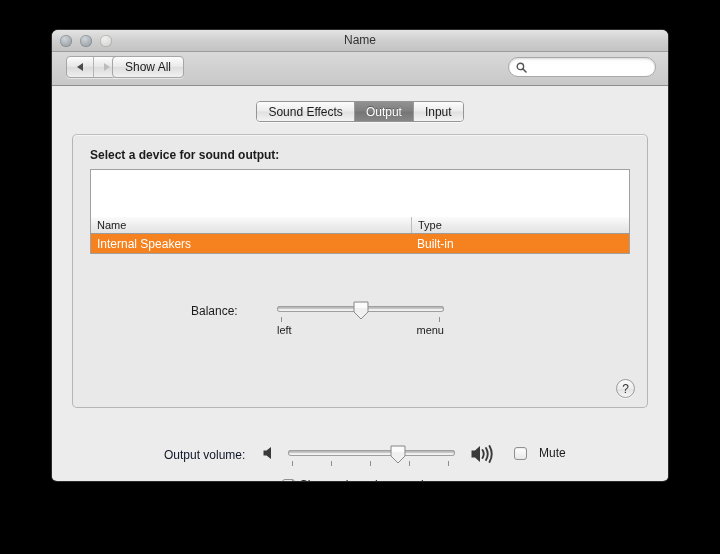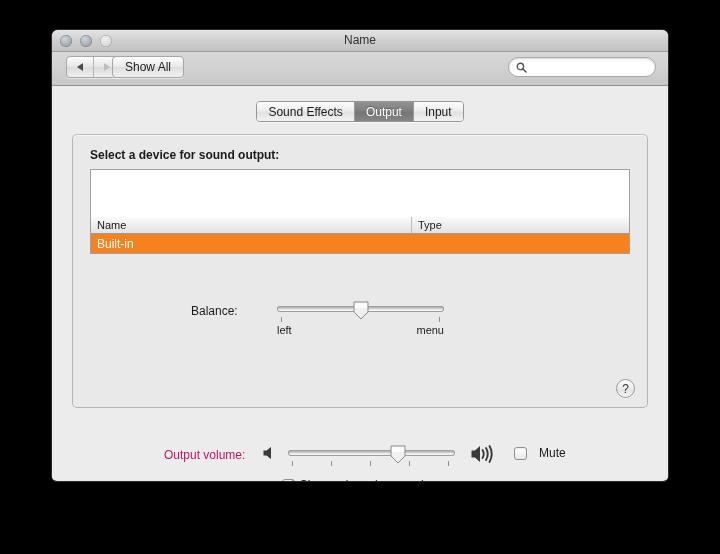--- a/index.html
+++ b/index.html
@@ -224,21 +224,21 @@
     box-shadow: 0 1px 0 rgba(255,255,255,.6);
   }
 
   
   #outvol-row {
     position: absolute; left: 0; right: 0; top: 356px;
     height: 30px;
   }
   #outvol-label {
     position: absolute; left: 112px; top: 6px;
-    font-size: 12px; color: #be185d;
+    font-size: 12px; color: #0f172a;
   }
   #muted-icon { position: absolute; left: 210px; top: 3px; }
   #loud-icon  { position: absolute; left: 418px; top: 0px; }
 
   #mute-wrap {
     position: absolute; left: 462px; top: 4px;
     display: flex; align-items: center; gap: 12px;
     font-size: 12px; color: #1b1b1b;
   }
   #showvol-wrap {
@@ -313,20 +313,21 @@
     <div id="panel">
 
       <div id="dev-label" class="section-label">Select a device for sound output:</div>
 
       <div id="table">
         <div id="thead">
           <div class="th name">Name</div>
           <div class="th type">Type</div>
         </div>
         <div class="trow selected">
+          <div class="td name">Internal Speakers</div>
           <div class="td type">Built-in</div>
         </div>
       </div>
 
 
       <div id="balance-row">
         <div id="balance-label">Balance:</div>
         <div class="slider" style="left:204px; top:8px; width:167px;">
           <div class="track" style="width:167px;"></div>
           <div class="thumb" style="left:50%;">

